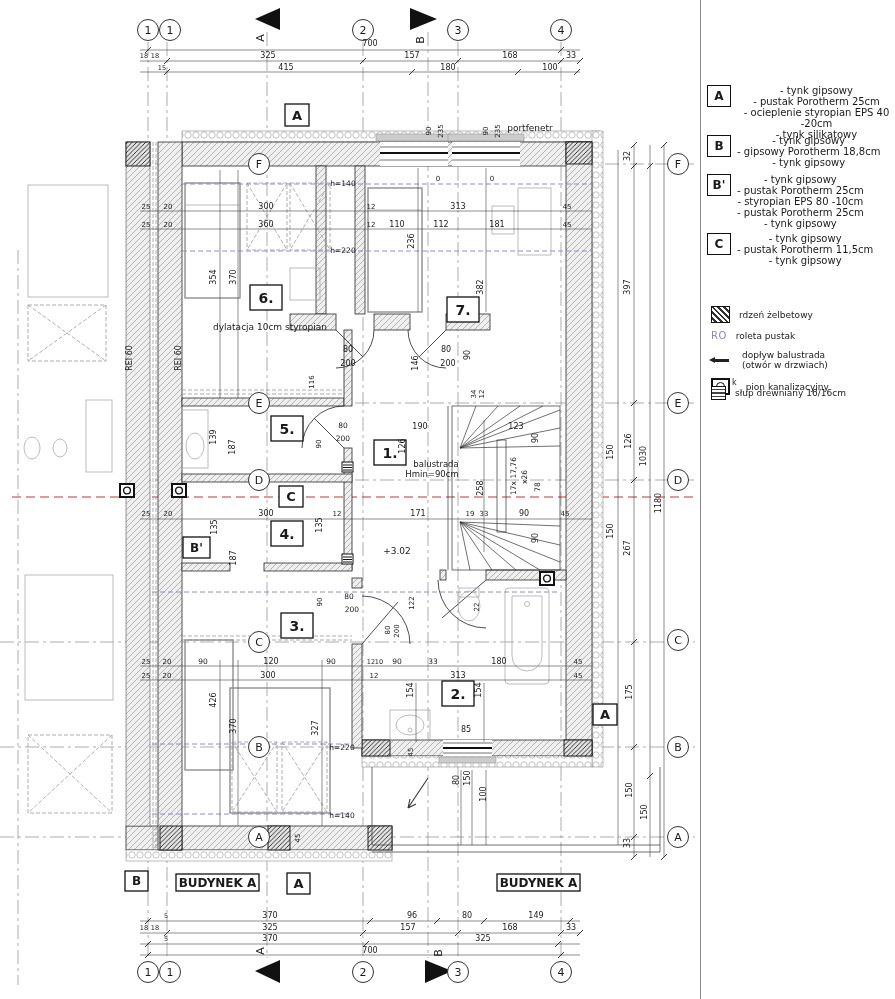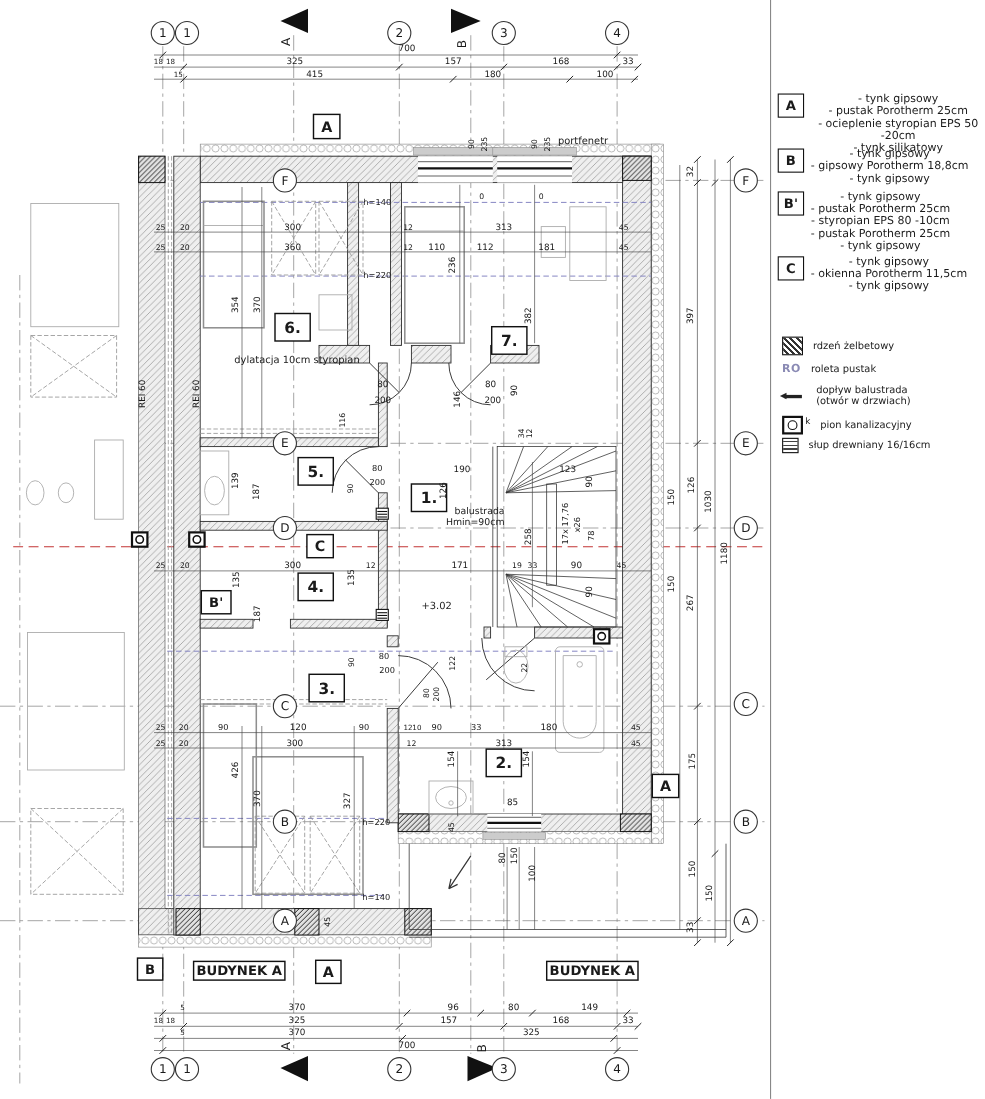--- a/index.html
+++ b/index.html
@@ -22,21 +22,21 @@
   
   .panel{position:absolute;left:700px;top:0;width:195px;height:999px;border-left:1px solid #888;}
   .wblock{position:absolute;left:6px;display:flex;gap:6px;}
   .wkey{border:1.4px solid #111;min-width:22px;height:20px;font-weight:bold;font-size:12px;
         display:flex;align-items:center;justify-content:center;background:#fff;flex:0 0 auto;}
   .wlines{font-size:10px;line-height:11px;text-align:center;}
   .symrow{position:absolute;left:10px;display:flex;align-items:center;gap:9px;font-size:9px;}
   .symicon{flex:0 0 auto;display:flex;align-items:center;justify-content:center;}
   .ic-hatch{width:17px;height:15px;border:1.2px solid #111;
      background:repeating-linear-gradient(45deg,#fff 0 2px,#333 2px 4px);}
-  .ic-ro{color:#8a8ab4;font-weight:bold;font-size:10px;letter-spacing:.5px;}
+  .ic-ro{color:#8a8ab4;font-weight:normal;font-size:10px;letter-spacing:.5px;}
   .ic-air{width:22px;height:10px;position:relative;}
   .ic-air .bar{position:absolute;left:2px;top:4px;width:16px;height:3px;background:#222;}
   .ic-air .tri{position:absolute;left:-2px;top:2px;width:0;height:0;
      border-top:3px solid transparent;border-bottom:3px solid transparent;border-right:6px solid #222;}
   .ic-drain{width:15px;height:13px;border:2px solid #111;display:flex;align-items:center;justify-content:center;}
   .ic-drain i{width:7px;height:7px;border:1.6px solid #111;border-radius:50%;}
   .ic-post{width:13px;height:12px;border:1.2px solid #111;
      background:repeating-linear-gradient(0deg,#fff 0 2px,#444 2px 3.4px);}
   .kmark{font-size:8px;margin-left:-7px;margin-top:-8px;}
 </style>
@@ -546,21 +546,21 @@
     </svg>
 
 
 <div class="panel">
   <div id="wall-legend">
         <div class="wblock" style="top: 85px;">
           <div class="wkey">A</div>
           <div class="wlines">
             <div>- tynk gipsowy</div>
             <div>- pustak Porotherm 25cm</div>
-            <div>- ocieplenie styropian EPS 50 -20cm</div>
+            <div>- ocieplenie styropian EPS 40 -20cm</div>
             <div>- tynk silikatowy</div>
           </div>
         </div>
         <div class="wblock" style="top: 135px;">
           <div class="wkey">B</div>
           <div class="wlines">
             <div>- tynk gipsowy</div>
             <div>- gipsowy Porotherm 18,8cm</div>
             <div>- tynk gipsowy</div>
           </div>
@@ -572,21 +572,21 @@
             <div>- pustak Porotherm 25cm</div>
             <div>- styropian EPS 80 -10cm</div>
             <div>- pustak Porotherm 25cm</div>
             <div>- tynk gipsowy</div>
           </div>
         </div>
         <div class="wblock" style="top: 233px;">
           <div class="wkey">C</div>
           <div class="wlines">
             <div>- tynk gipsowy</div>
-            <div>- okienna Porotherm 11,5cm</div>
+            <div>- pustak Porotherm 11,5cm</div>
             <div>- tynk gipsowy</div>
           </div>
         </div>
       </div>
 
   <div class="symrow" style="top:306px">
     <span class="symicon ic-hatch"></span>
     <span>rdzeń żelbetowy</span>
   </div>
   <div class="symrow" style="top:330px">
@@ -601,19 +601,19 @@
     <span style="white-space:pre-line">dopływ balustrada
 (otwór w drzwiach)</span>
   </div>
   <div class="symrow" style="top:378px">
     <span class="symicon ic-drain">
           <i></i>
         </span>
     <span class="kmark">k</span>
     <span>pion kanalizacyjny</span>
   </div>
-  <div class="symrow" style="top:398px">
+  <div class="symrow" style="top:386px">
     <span class="symicon ic-post"></span>
     <span>słup drewniany 16/16cm</span>
   </div>
 
 </div>
 </div>
 
 </body></html>

